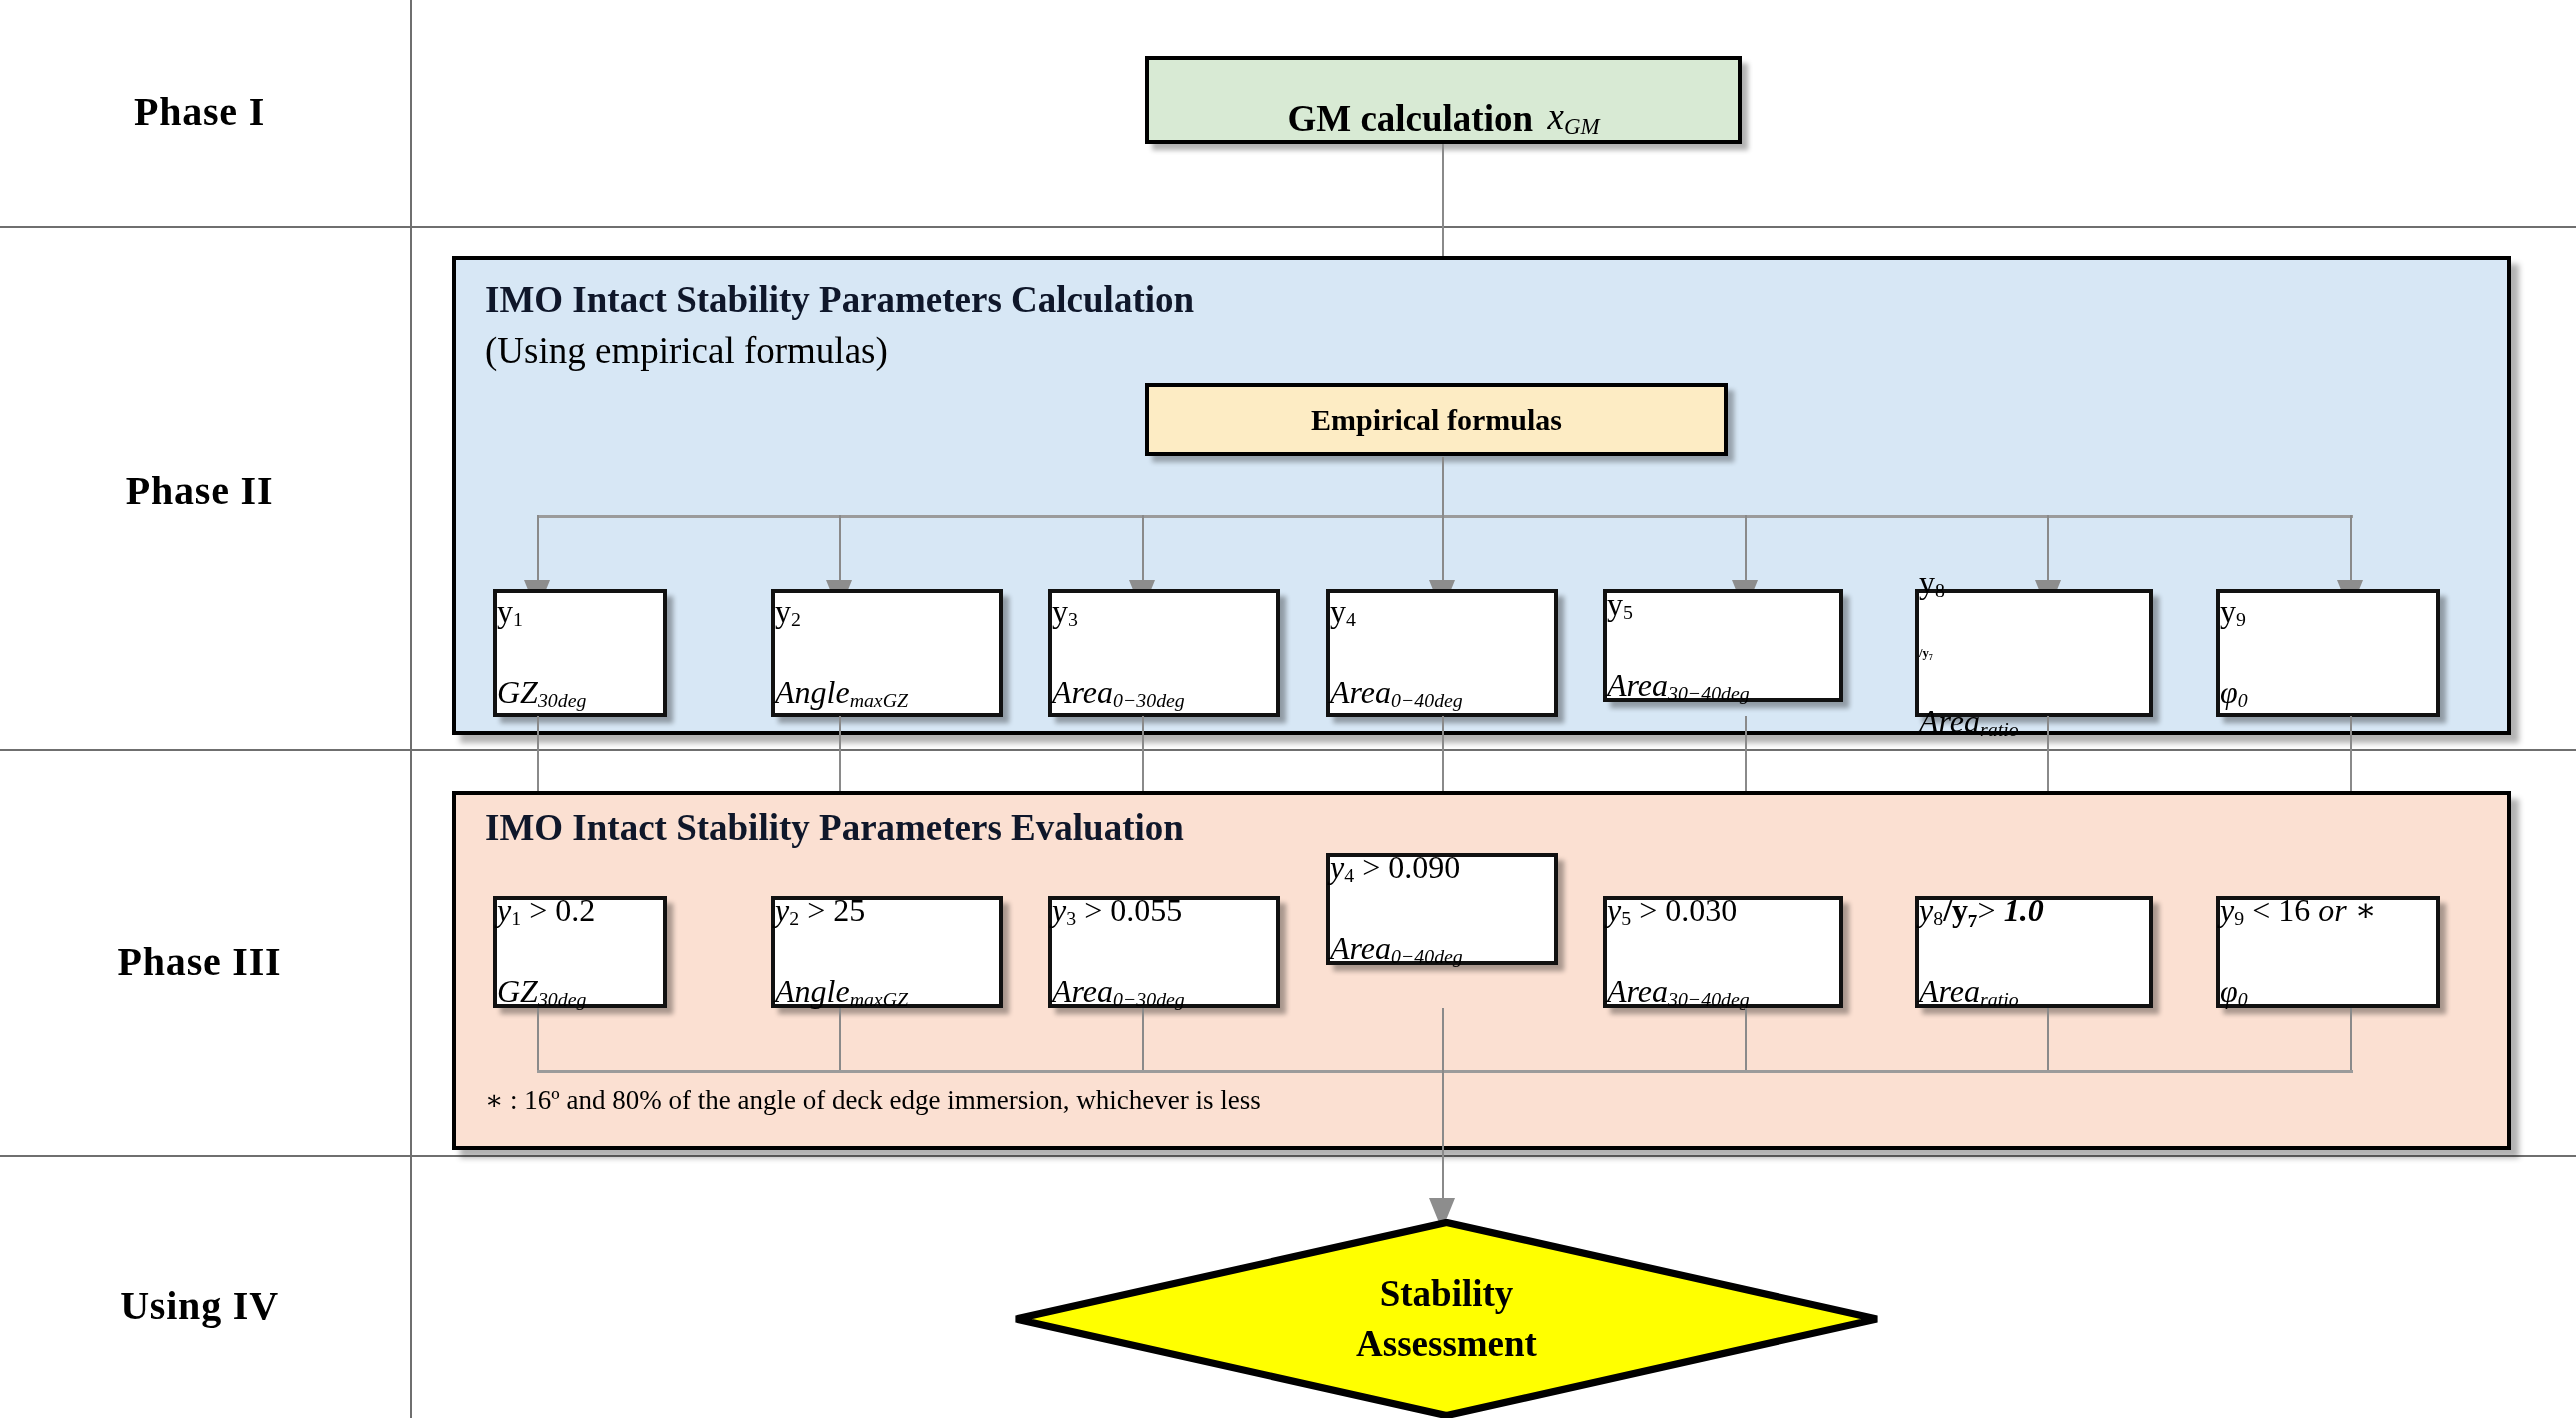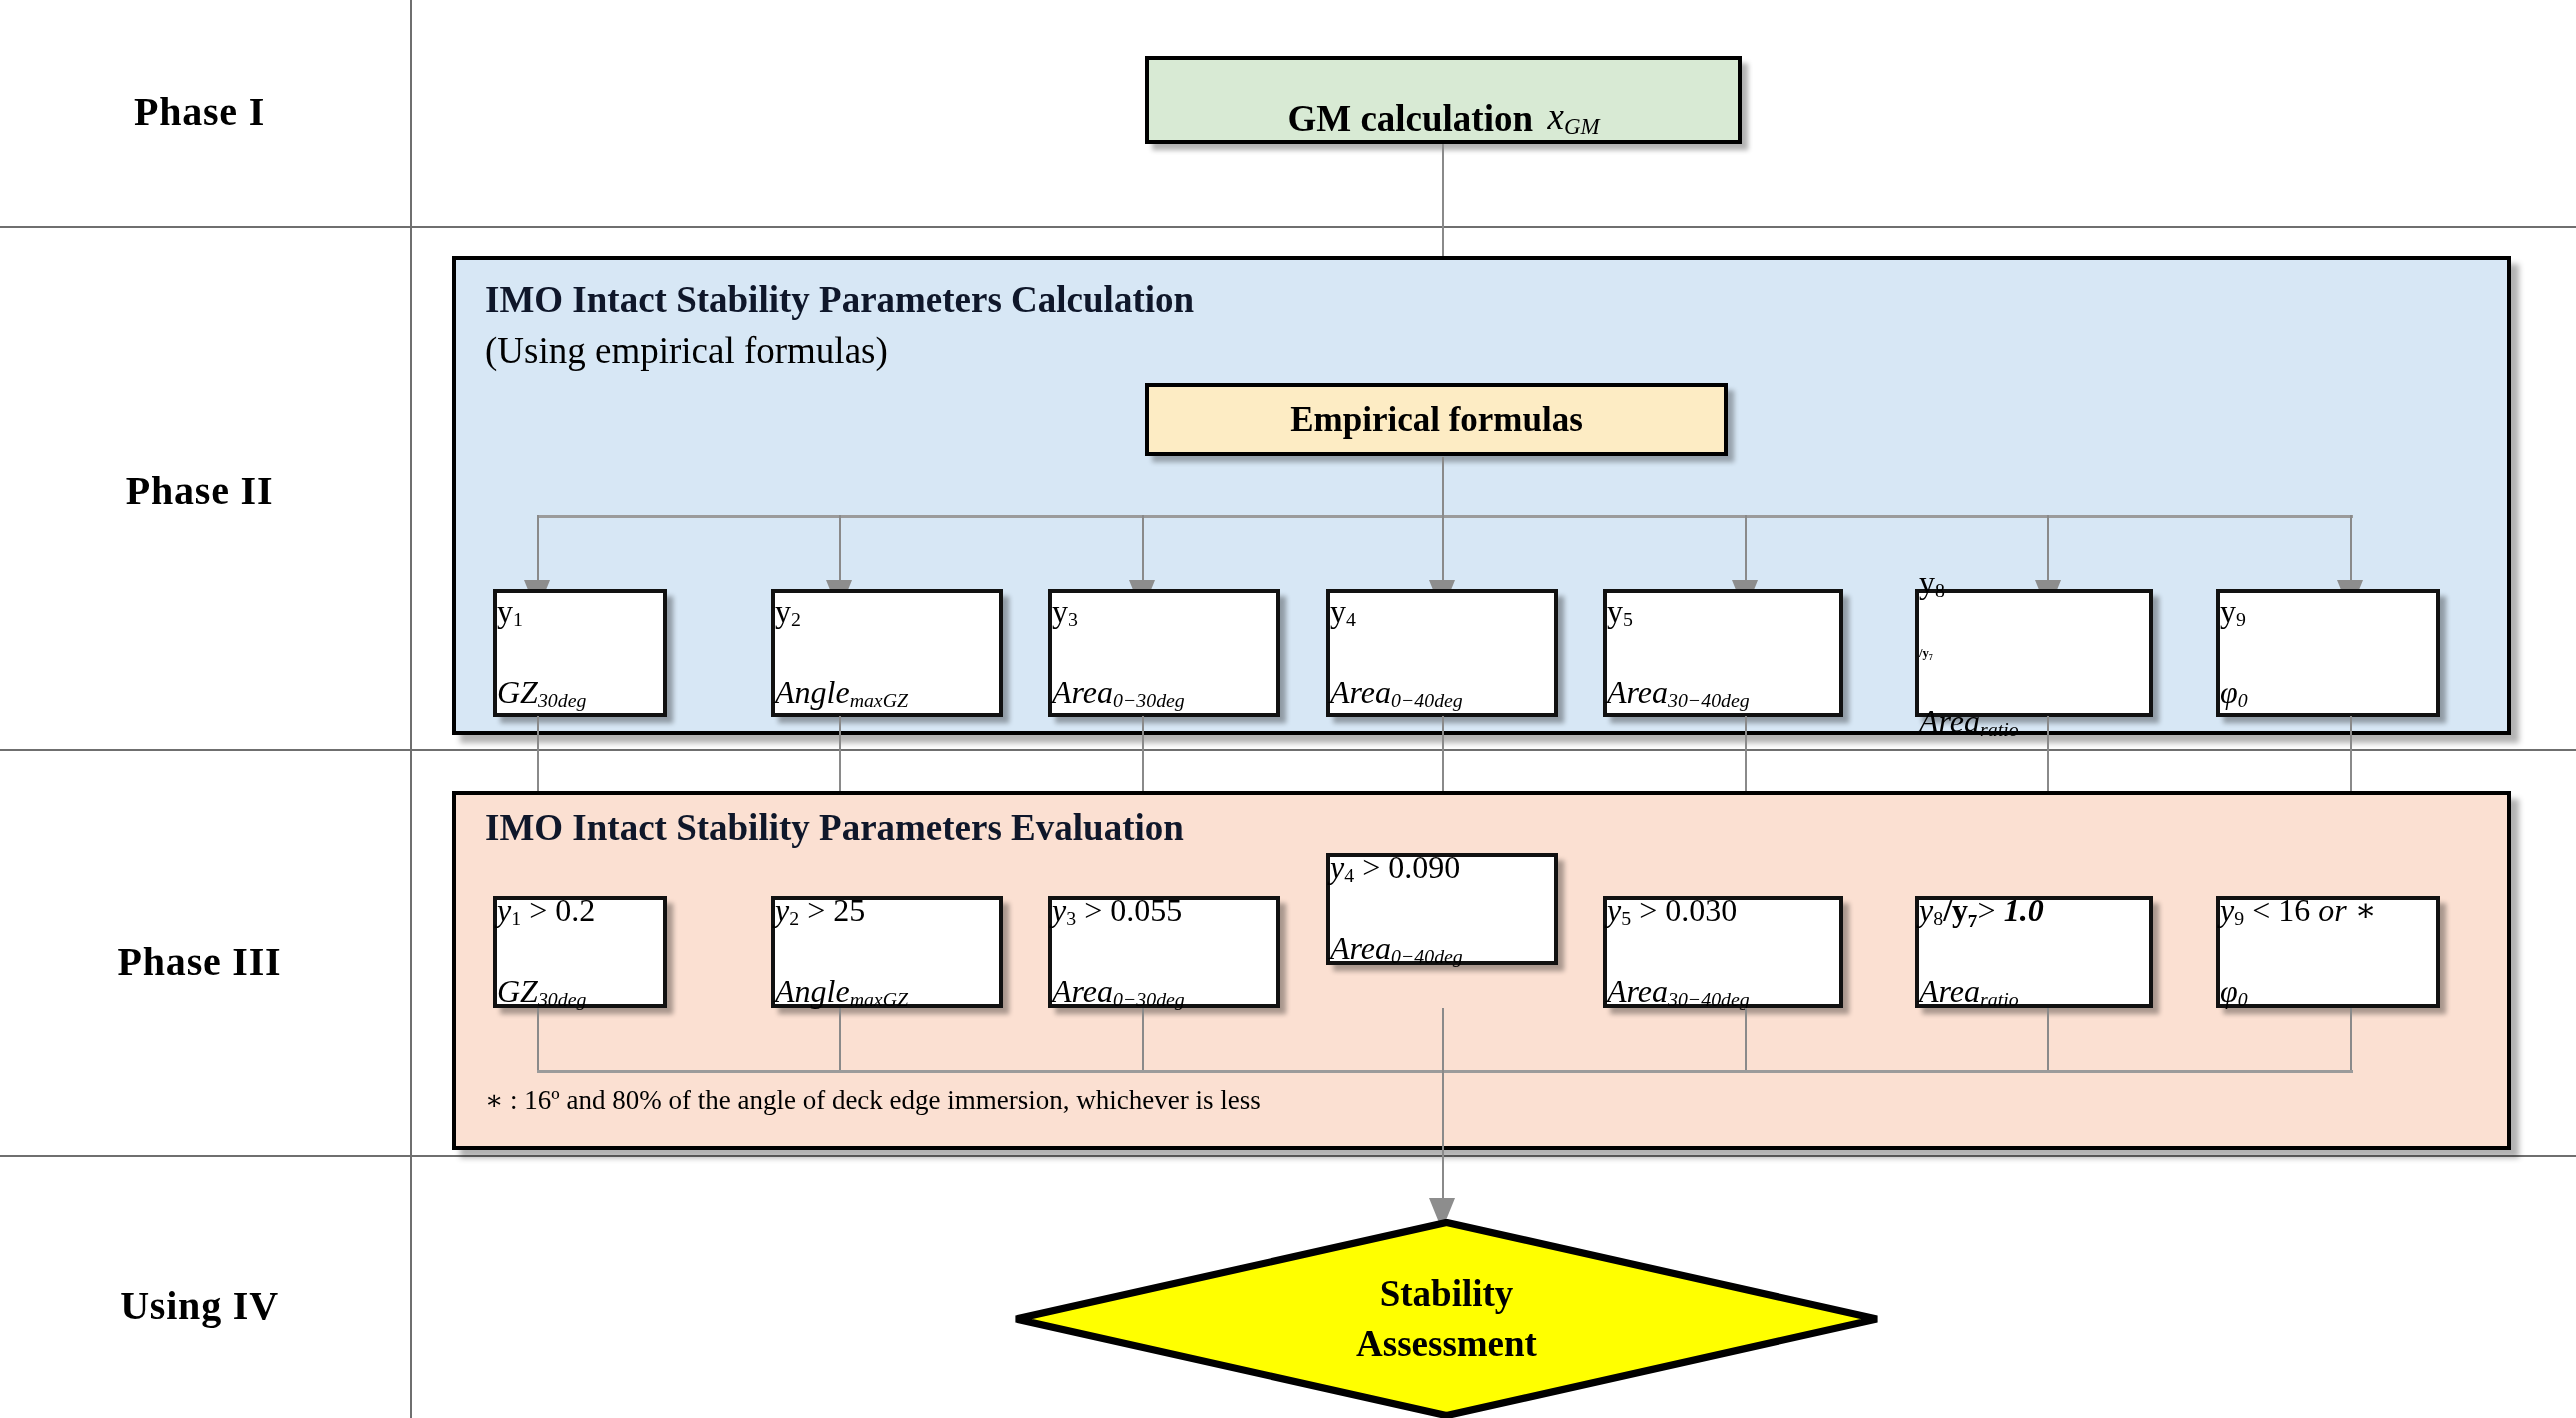--- a/index.html
+++ b/index.html
@@ -114,21 +114,21 @@
   
   .ef-box {
     position: absolute;
     box-sizing: border-box;
     border: 4.8px solid #000000;
     background: #fdecc4;
     box-shadow: 7.2px 7.2px 4.8px rgba(0,0,0,0.30);
     display: flex;
     align-items: center;
     justify-content: center;
-    font-size: 35px;
+    font-size: 30px;
     font-weight: bold;
     color: #000000;
     white-space: nowrap;
   }
 
   
   .diamond-wrap {
     position: absolute;
   }
   .diamond-wrap svg { display: block; }
@@ -232,21 +232,21 @@
     <span class="l2"><span>Angle</span><sub>maxGZ</sub></span>
   </div>
   <div class="node" style="left:1048px; top:589px; width:232px; height:128px;">
     <span class="l1"><span>y</span><sub>3</sub></span>
     <span class="l2"><span>Area</span><sub>0−30deg</sub></span>
   </div>
   <div class="node" style="left:1326px; top:589px; width:232px; height:128px;">
     <span class="l1"><span>y</span><sub>4</sub></span>
     <span class="l2"><span>Area</span><sub>0−40deg</sub></span>
   </div>
-  <div class="node" style="left:1603px; top:589px; width:240px; height:128px;">
+  <div class="node" style="left:1603px; top:589px; width:240px; height:113px;">
     <span class="l1"><span>y</span><sub>5</sub></span>
     <span class="l2"><span>Area</span><sub>30−40deg</sub></span>
   </div>
   <div class="node" style="left:1915px; top:589px; width:238px; height:128px;">
     <span class="l1"><span>y</span><sub>8</sub></span>
       <span style="font-weight:bold;">/y₇</span>
     <span class="l2"><span>Area</span><sub>ratio</sub></span>
   </div>
   <div class="node" style="left:2216px; top:589px; width:224px; height:128px;">
     <span class="l1"><span>y</span><sub>9</sub></span>

